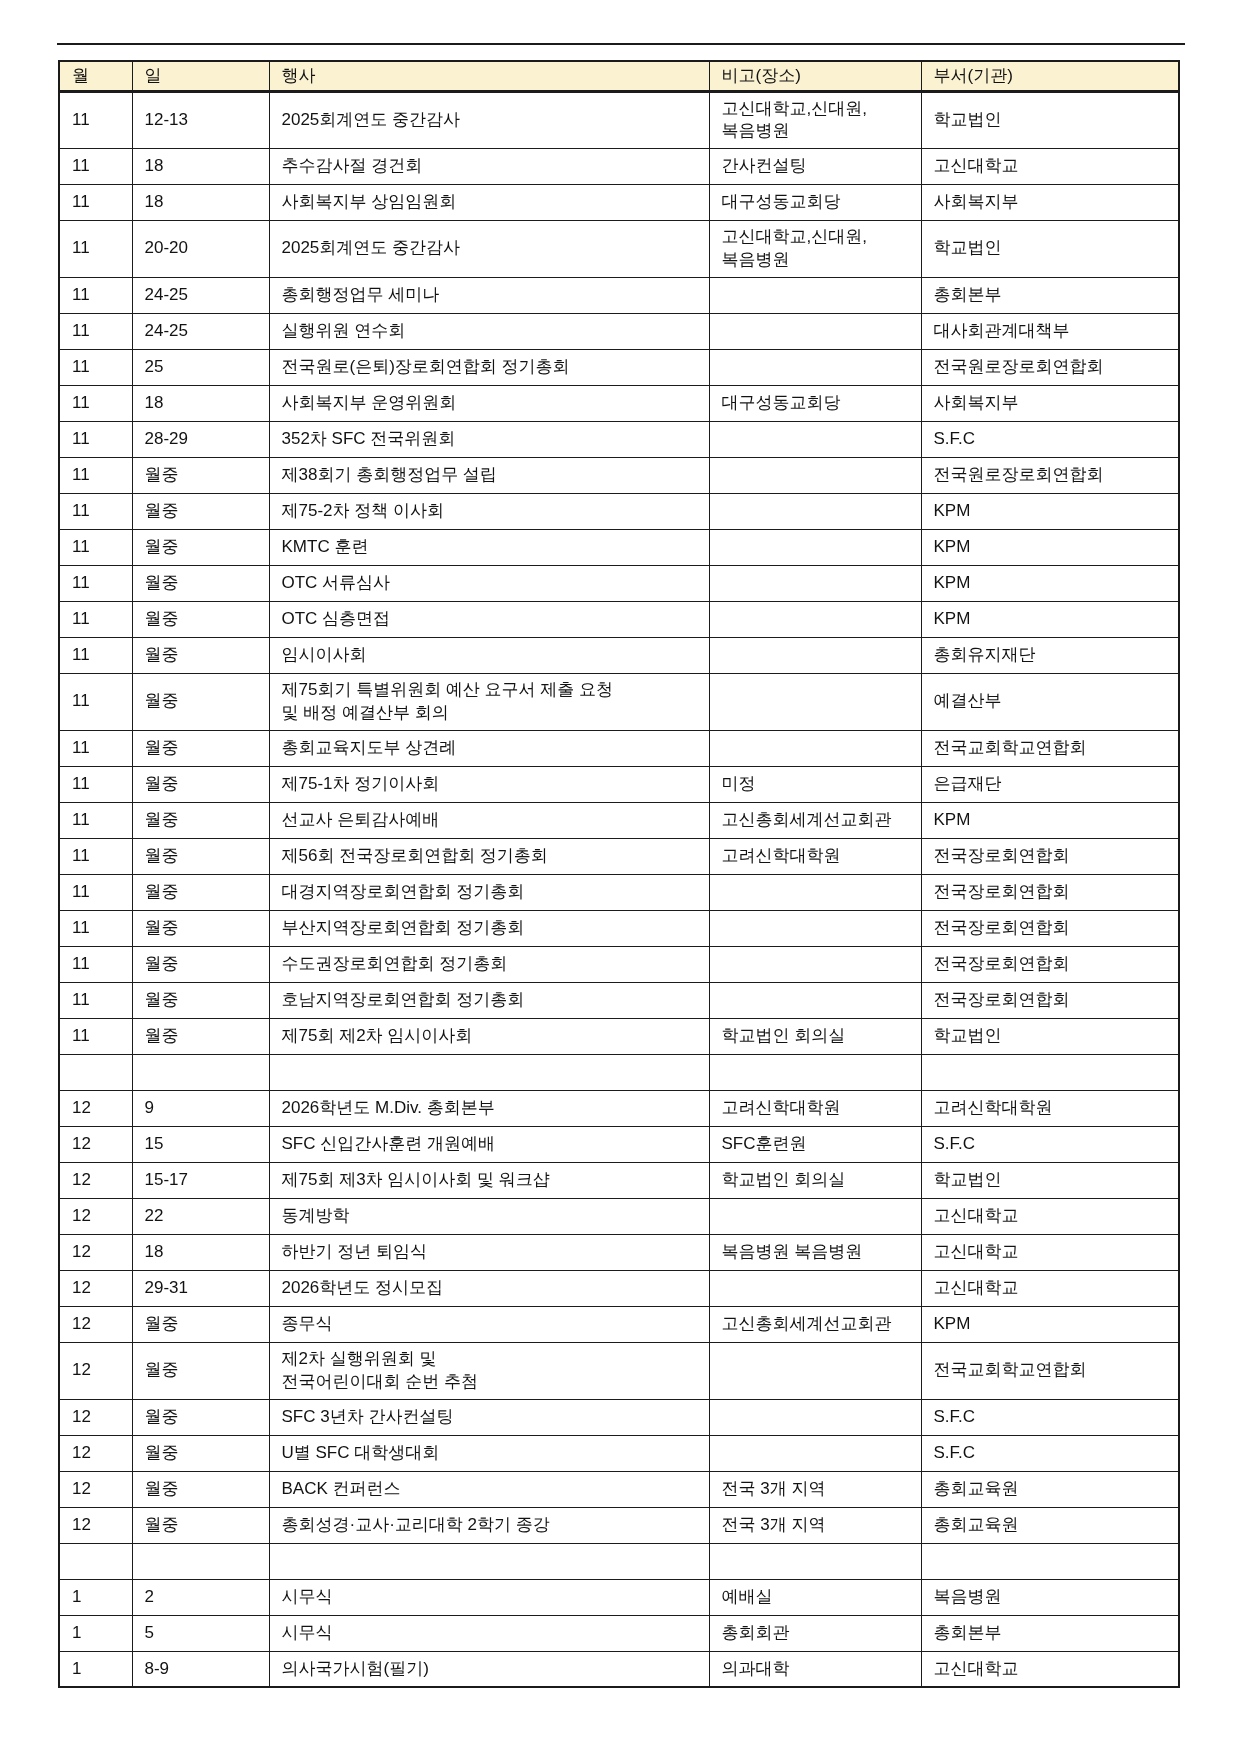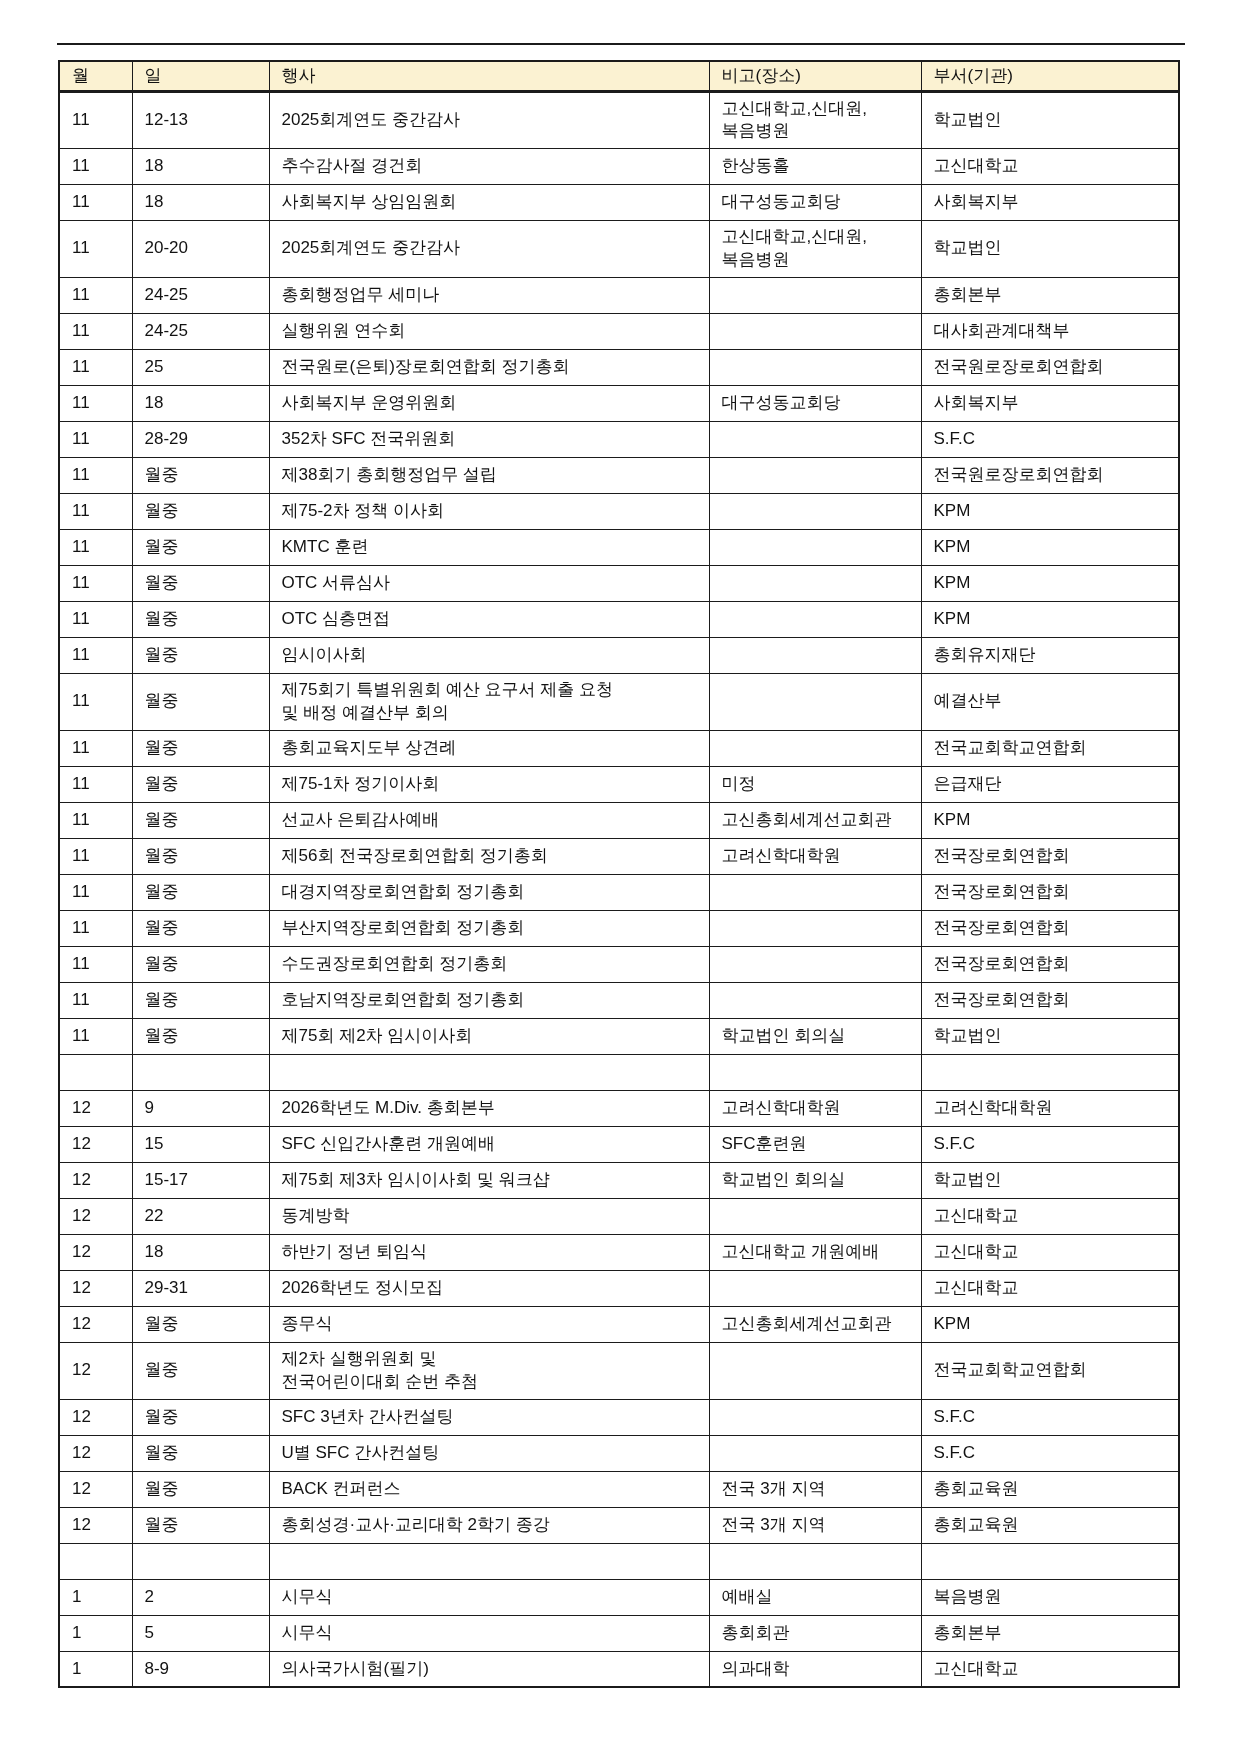--- a/index.html
+++ b/index.html
@@ -91,21 +91,21 @@
           <td>12-13</td>
           <td>2025회계연도 중간감사</td>
           <td>고신대학교,신대원,
 복음병원</td>
           <td>학교법인</td>
         </tr>
         <tr>
           <td>11</td>
           <td>18</td>
           <td>추수감사절 경건회</td>
-          <td>한상동홀</td>
+          <td>간사컨설팅</td>
           <td>고신대학교</td>
         </tr>
         <tr>
           <td>11</td>
           <td>18</td>
           <td>사회복지부 상임임원회</td>
           <td>대구성동교회당</td>
           <td>사회복지부</td>
         </tr>
         <tr class="tall">
@@ -296,21 +296,21 @@
           <td>12</td>
           <td>22</td>
           <td>동계방학</td>
           <td></td>
           <td>고신대학교</td>
         </tr>
         <tr>
           <td>12</td>
           <td>18</td>
           <td>하반기 정년 퇴임식</td>
-          <td>고신대학교 개원예배</td>
+          <td>복음병원 복음병원</td>
           <td>고신대학교</td>
         </tr>
         <tr>
           <td>12</td>
           <td>29-31</td>
           <td>2026학년도 정시모집</td>
           <td></td>
           <td>고신대학교</td>
         </tr>
         <tr>
@@ -331,21 +331,21 @@
         <tr>
           <td>12</td>
           <td>월중</td>
           <td>SFC 3년차 간사컨설팅</td>
           <td></td>
           <td>S.F.C</td>
         </tr>
         <tr>
           <td>12</td>
           <td>월중</td>
-          <td>U별 SFC 간사컨설팅</td>
+          <td>U별 SFC 대학생대회</td>
           <td></td>
           <td>S.F.C</td>
         </tr>
         <tr>
           <td>12</td>
           <td>월중</td>
           <td>BACK 컨퍼런스</td>
           <td>전국 3개 지역</td>
           <td>총회교육원</td>
         </tr>

